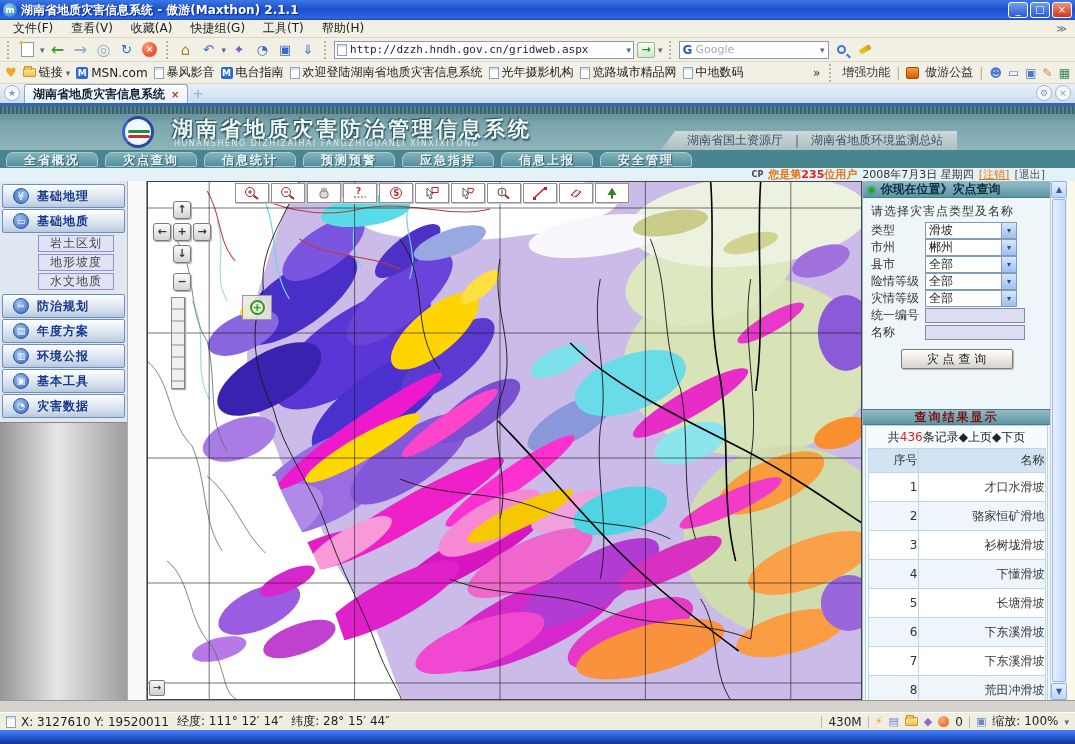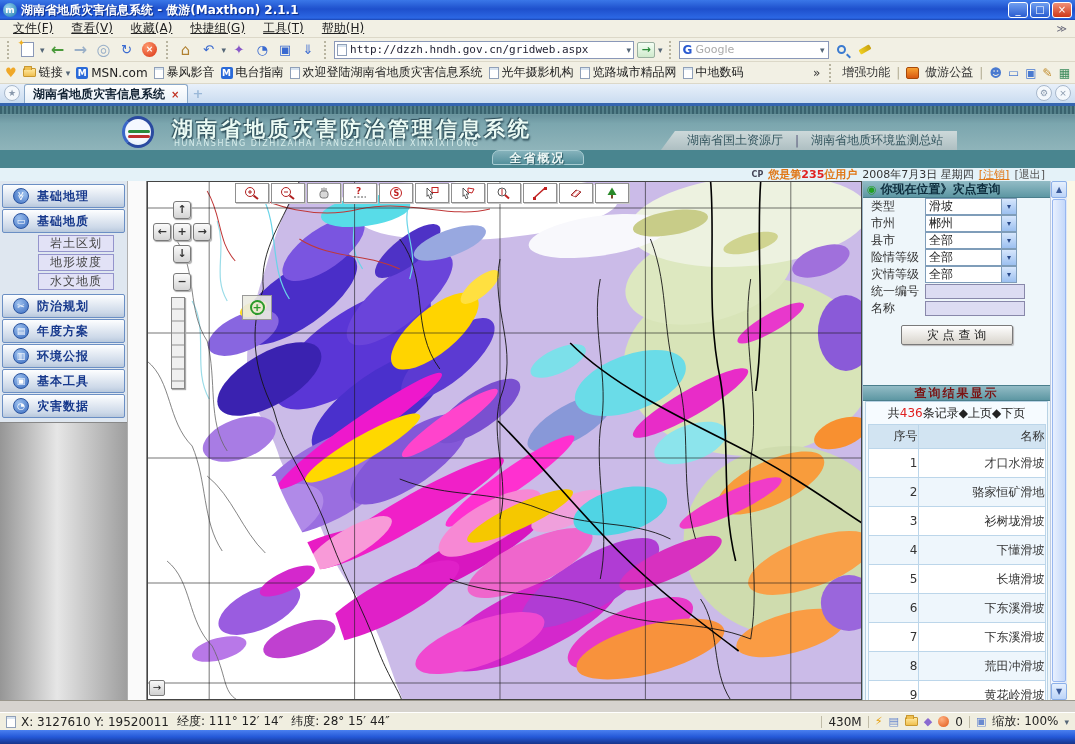--- a/index.html
+++ b/index.html
@@ -9,21 +9,21 @@
 
   
   .titlebar { height:20px; background:linear-gradient(180deg,#3a77e8 0%,#1e50cc 45%,#2c67e4 90%,#1a46b4 100%); display:flex; align-items:center; padding:0 3px; color:#fff; }
   .titlebar .appicon { width:14px; height:14px; border-radius:50%; background:radial-gradient(circle at 35% 35%,#9ad4f0,#1a7ab0); color:#fff; font-size:9px; font-weight:bold; text-align:center; line-height:14px; margin-right:4px; }
   .titlebar .ttl { font-weight:bold; font-size:12px; text-shadow:1px 1px 1px #0a2a80; flex:1; white-space:nowrap; overflow:hidden; }
   .winbtn { width:20px; height:16px; margin-left:2px; border-radius:3px; border:1px solid #fff; color:#fff; font-size:10px; line-height:14px; text-align:center; background:linear-gradient(180deg,#6f9ef0,#2a5cd0); }
   .winbtn.close { background:linear-gradient(180deg,#f09078,#d03818); }
 
   
   .menubar { height:18px; background:#f2f0e4; display:flex; align-items:center; padding:0 4px; border-bottom:1px solid #dcd8c8; }
-  .menubar .mi { padding:0 9px; color:#222; cursor:default;text-decoration:underline; }
+  .menubar .mi { padding:0 9px; color:#222; cursor:default; }
   .menubar .ovf { margin-left:auto; color:#667; font-size:10px; padding-right:4px; }
   .toolbar { height:24px; background:#f2f0e4; display:flex; align-items:center; padding:0 4px; gap:3px; border-bottom:1px solid #dcd8c8; }
   .tbtn { min-width:20px; height:20px; display:flex; align-items:center; justify-content:center; font-size:13px; border-radius:3px; }
   .grip { width:4px; height:18px; border-left:2px dotted #b8b4a0; margin:0 3px; }
   .ic-green { color:#4a9a3a; font-weight:bold; font-size:16px; }
   .ic-gray { color:#9ab0c8; font-weight:bold; font-size:16px; }
   .ic-blue { color:#3a6ad0; }
   .ic-stop { width:15px; height:15px; background:radial-gradient(circle at 35% 30%,#ff9a70,#d83010); border-radius:50%; color:#fff; font-size:9px; line-height:15px; text-align:center; font-weight:bold; }
   .newpage { width:13px; height:15px; background:#fff; border:1px solid #8a98b8; position:relative; }
   .newpage::after { content:"✦"; position:absolute; left:-4px; top:-5px; color:#f0b020; font-size:9px; }
@@ -67,21 +67,21 @@
   .logo .stripe1,.logo .stripe2 { position:absolute; left:12px; width:22px; height:3px; border-radius:2px; }
   .stripe1 { top:13px; background:#2a8a3a; }
   .stripe2 { top:18px; background:#c03030; }
   .banner-title { position:absolute; left:172px; top:9px; color:#eafaf4; font-size:21px; font-weight:bold; letter-spacing:3px; text-shadow:1px 2px 2px #2a4a56, -1px -1px 1px #2a4a56; white-space:nowrap; }
   .banner-sub { position:absolute; left:174px; top:33px; color:#d6ecea; font-size:8px; letter-spacing:1.5px; white-space:nowrap; }
   .banner-links { position:absolute; right:118px; bottom:0; height:19px; background:linear-gradient(180deg,#cdd9da,#aebfc2); clip-path:polygon(14px 0,100% 0,100% 100%,0 100%); display:flex; align-items:center; padding:0 14px 0 26px; gap:12px; color:#33555e; }
   .banner-links .bl { white-space:nowrap; }
   .banner-links .vr { color:#557; }
 
   
-  .navrow { height:18px; background:#49858f; display:flex; align-items:center; padding:0 6px; gap:7px;flex-direction:column; }
+  .navrow { height:18px; background:#49858f; display:flex; align-items:center; padding:0 6px; gap:7px; }
   .navtab { width:92px; height:15px; border:1px solid #a8ccd2; border-radius:7px 7px 2px 2px; background:linear-gradient(180deg,#85b2bb,#54909c); color:#eef8f6; font-size:12px; font-weight:bold; text-align:center; line-height:14px; letter-spacing:2px; text-shadow:1px 1px 1px #2a5a64; }
   .userrow { height:13px; background:#e4f2f8; display:flex; align-items:center; justify-content:flex-end; gap:5px; padding:0 30px 0 0; font-size:11px; color:#333; }
   .userrow .cp { font-size:8px; font-weight:bold; color:#445; }
   .userrow .hot { color:#e07818; font-weight:bold; }
   .userrow .num { color:#e02020; font-weight:bold; }
   .userrow .lnk1 { color:#e07818; text-decoration:underline; }
   .userrow .lnk2 { color:#555;text-align:center; }
 
   
   .content { flex:1; display:flex; min-height:0; }
@@ -558,20 +558,21 @@
         <span class="gdot">+</span>
       </div>
       <div class="map-arrow">→</div>
     </div>
 
     <div class="rpanel">
       <div class="phead">
         <span class="gdot2">◉</span>
         <span>你现在位置》灾点查询</span>
       </div>
+      <div class="instr">请选择灾害点类型及名称</div>
 
       <div class="frow">
         <span class="flab">类型</span>
         <span class="xpsel">
             <span class="val">滑坡</span>
             <span class="ab">▾</span>
           </span>
       </div>
       <div class="frow">
         <span class="flab">市州</span>

